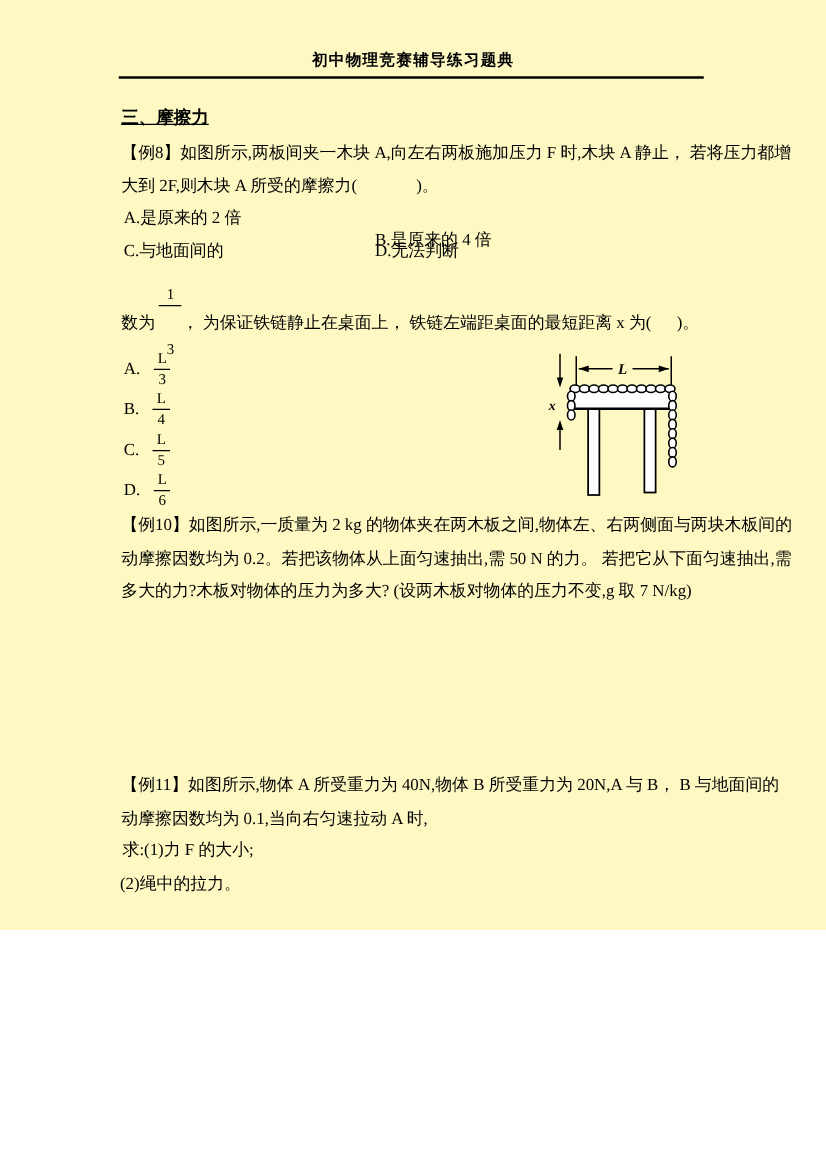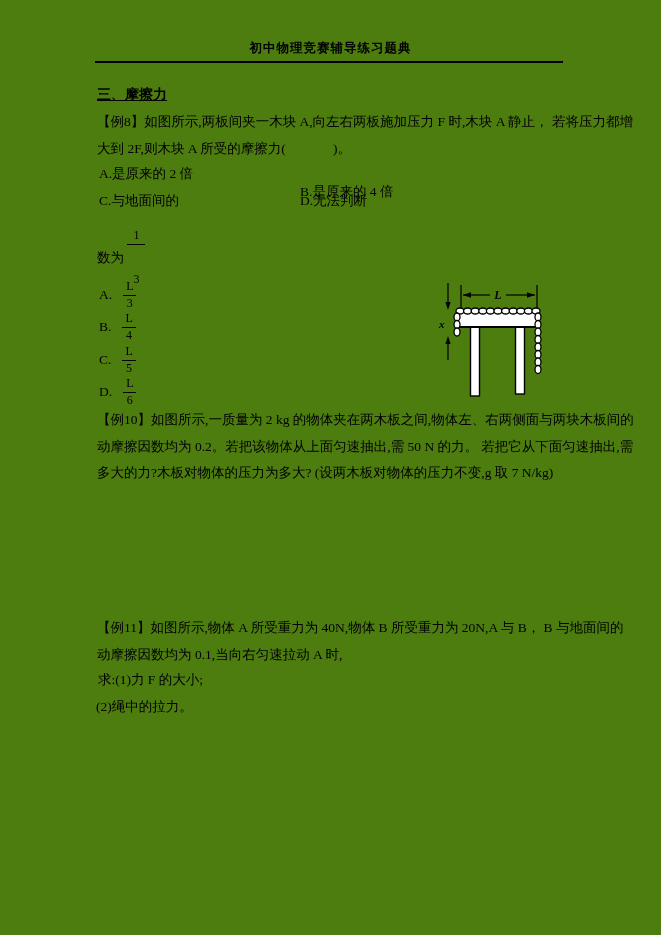--- a/index.html
+++ b/index.html
@@ -4,23 +4,23 @@
 <style>
   * { margin: 0; padding: 0; box-sizing: border-box; }
   html, body { background: #ffffff; }
   body {
     font-family: "Liberation Serif", "DejaVu Serif", serif;
     color: #000;
   }
   .page {
     position: relative;
     width: 661px;
-    height: 935px;
+    height: 744px;
     margin: 0 auto;
-    background: #4d7c0f;
+    background: #fef9c3;
     overflow: hidden;
   }
   .header-title {
     position: absolute;
     top: 40px; left: 0;
     width: 100%;
     text-align: center;
     font-size: 12.5px;
     font-weight: bold;
     letter-spacing: 1px;
@@ -93,20 +93,21 @@
   <div class="line" style="left:300px; top:183px;">B.是原来的 4 倍</div>
   <div class="line" style="left:99px; top:192px;">C.与地面间的</div>
   <div class="line" style="left:300px; top:192px;">D.无法判断</div>
 
   <div class="line fracline" style="left:97px; top:242px;">
     <span>数为 </span>
     <span class="frac">
       <span class="num">1</span>
       <span class="den">3</span>
     </span>
+    <span>， 为保证铁链静止在桌面上， 铁链左端距桌面的最短距离 x 为(      )。</span>
   </div>
 
   <div class="opt-row" style="left:99px; top:280px;">
     <span>A.</span>
     <span class="frac">
       <span class="num">L</span>
       <span class="den">3</span>
     </span>
   </div>
   <div class="opt-row" style="left:99px; top:312px;">

